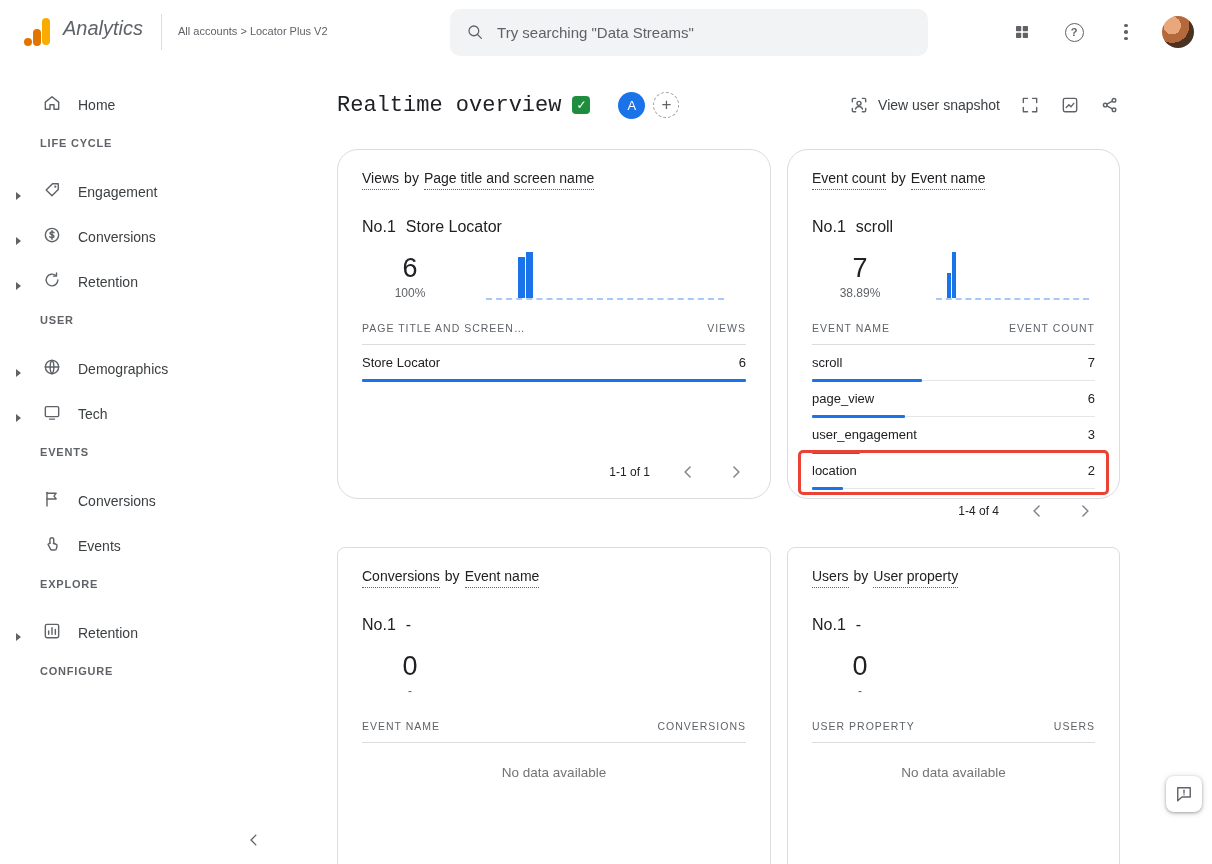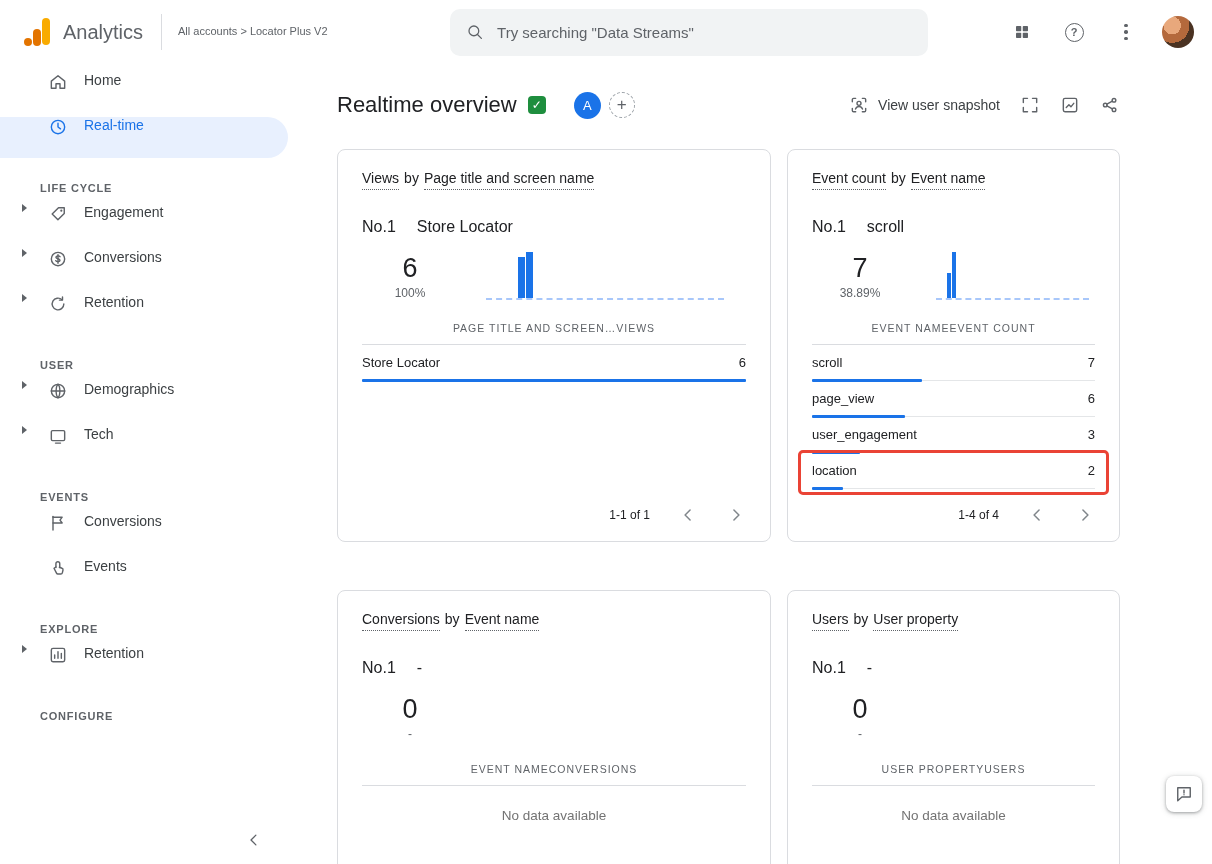--- a/index.html
+++ b/index.html
@@ -1,21 +1,21 @@
 <!DOCTYPE html>
 <html style="--accent: #1a73e8; --highlight-box: #ea4335; --selected-bg: #e8f0fe; --logo-amber: #f9ab00; --logo-orange: #e37400; --badge-green: #1e8e3e;"><head>
 <meta charset="utf-8">
 <style>
   html,body{margin:0;padding:0;width:1212px;height:864px;overflow:hidden;background:#fff;
     font-family:"Liberation Sans", sans-serif;color:#202124;}
   *{box-sizing:border-box;}
 
   
   .topbar{height:64px;display:flex;align-items:center;padding:0 14px 0 22px;background:#fff;}
-  .logo-area{display:flex;align-items:center;cursor:pointer;}
+  .logo-area{display:flex;cursor:pointer;font-style:italic;}
   .ga-logo{width:30px;height:30px;position:relative;margin-right:11px;}
   .ga-bar-tall{position:absolute;right:2px;top:1px;width:8px;height:27px;background:var(--logo-amber,#f9ab00);border-radius:4px;}
   .ga-bar-mid{position:absolute;left:11px;bottom:1px;width:8px;height:17px;background:var(--logo-orange,#e37400);border-radius:4px;}
   .ga-dot{position:absolute;left:2px;bottom:1px;width:8px;height:8px;background:var(--logo-orange,#e37400);border-radius:50%;}
   .brand{font-size:20px;color:#5f6368;}
   .v-divider{width:1px;height:36px;background:#dadce0;margin:0 16px 0 18px;}
   .account{min-width:256px;cursor:pointer;}
   .breadcrumb{font-size:11px;color:#5f6368;margin-bottom:2px;}
   .property-row{display:flex;align-items:center;font-size:16.5px;color:#3c4043;}
   .caret-down{width:0;height:0;border-left:5px solid transparent;border-right:5px solid transparent;border-top:5px solid #5f6368;margin-left:9px;margin-top:3px;}
@@ -28,65 +28,65 @@
   .dots{display:flex;flex-direction:column;gap:3px;}
   .dots i{width:3.5px;height:3.5px;border-radius:50%;background:#5f6368;}
   .avatar{width:32px;height:32px;border-radius:50%;background:radial-gradient(circle at 32% 30%,#e8a87c 0 28%,#b4693c 28% 55%,#4a3222 55% 78%,#2a1d14 78% 100%);}
 
   
   .app-body{display:flex;height:800px;}
   .sidebar{width:290px;flex-shrink:0;position:relative;padding-top:8px;}
   .main{flex:1;padding:24px 92px 0 47px;overflow:hidden;}
 
   
-  .nav-item{display:flex;align-items:flex-start;height:41px;padding-left:22px;cursor:pointer;margin-bottom:4px;}
+  .nav-item{display:flex;align-items:flex-end;height:41px;padding-left:16px;cursor:pointer;margin-bottom:4px;}
   .caret-slot{width:26px;display:flex;align-items:center;}
   .caret-r{width:0;height:0;border-left:5px solid #5f6368;border-top:4px solid transparent;border-bottom:4px solid transparent;}
   .nav-icon{width:20px;height:20px;margin-right:16px;flex-shrink:0;}
   .nav-label{font-size:14px;color:#3c4043;}
   .nav-item.selected{background:var(--selected-bg,#e8f0fe);border-radius:0 21px 21px 0;margin-right:2px;}
   .nav-item.selected .nav-label{color:var(--accent,#1a73e8);font-weight:500;}
   .nav-item.selected svg.s path,.nav-item.selected svg.s circle{stroke:var(--accent,#1a73e8);}
   .nav-section{font-size:11px;font-weight:600;letter-spacing:.8px;color:#5f6368;padding-left:40px;margin:24px 0 10px;}
   .collapse-btn{position:absolute;bottom:6px;right:18px;width:36px;height:36px;display:flex;align-items:center;justify-content:center;cursor:pointer;}
 
   svg.s path,svg.s circle,svg.s rect{fill:none;stroke:#5f6368;stroke-width:1.7;stroke-linecap:round;stroke-linejoin:round;}
   svg.s .fill{fill:#5f6368;stroke:none;}
   svg.f rect{fill:#5f6368;stroke:none;}
 
   
   .page-header{display:flex;align-items:center;margin-bottom:27px;height:34px;}
-  .page-title{font-size:22px;font-weight:400;color:#202124;margin:0;}
+  .page-title{font-size:22px;font-weight:400;color:#202124;margin:0;font-family:Liberation Mono, monospace;}
   .check-badge{width:18px;height:18px;border-radius:4px;background:var(--badge-green,#1e8e3e);color:#fff;font-size:12px;line-height:18px;text-align:center;margin-left:11px;cursor:pointer;}
   .check-badge::before{content:"✓";}
   .chip-a{width:27px;height:27px;border-radius:50%;background:var(--accent,#1a73e8);color:#fff;font-size:13px;display:flex;align-items:center;justify-content:center;margin-left:28px;cursor:pointer;}
   .chip-add{width:26px;height:26px;border-radius:50%;border:1.6px dashed #9aa0a6;color:#5f6368;font-size:17px;display:flex;align-items:center;justify-content:center;margin-left:8px;cursor:pointer;}
   .chip-add::before{content:"+";}
   .header-actions{margin-left:auto;display:flex;align-items:center;gap:20px;}
   .snapshot{display:flex;align-items:center;gap:9px;font-size:14px;color:#3c4043;cursor:pointer;}
   .ha-icon{width:20px;height:20px;cursor:pointer;}
 
   
   .cards-row{display:flex;gap:16px;margin-bottom:48px;}
   .card{background:#fff;border:1px solid #dadce0;border-radius:8px;padding:20px 24px 16px;display:flex;flex-direction:column;}
   .card.wide{width:434px;flex-shrink:0;}
   .card.narrow{flex:1;}
-  .r1{height:393px;}
+  .r1{height:350px;border-radius:21px;}
   .r2{height:400px;}
   .card-title{display:flex;gap:5px;font-size:14px;color:#202124;}
   .dashed{border-bottom:1px dotted #5f6368;padding-bottom:3px;cursor:pointer;}
-  .no1{margin-top:28px;font-size:16px;color:#202124;display:flex;gap:21px;}
+  .no1{margin-top:28px;font-size:16px;color:#202124;display:flex;gap:10px;}
   .metric-row{display:flex;align-items:flex-end;margin-top:12px;min-height:52px;}
   .metric{margin-left:26px;text-align:center;min-width:44px;}
   .metric-value{font-size:27px;line-height:1.05;color:#202124;}
   .metric-sub{font-size:12px;color:#5f6368;margin-top:4px;}
   .spark{flex:1;max-width:238px;margin-left:54px;margin-right:6px;height:48px;display:flex;align-items:flex-end;border-bottom:2px dashed #a8c7fa;}
   .spark-bar{flex:1;margin:0 .5px;background:var(--accent,#1a73e8);}
   .gatable{margin-top:22px;}
-  .thead{display:flex;justify-content:center;font-size:10.5px;font-weight:500;letter-spacing:1px;color:#5f6368;padding-bottom:10px;border-bottom:1px solid #dadce0;}
+  .thead{display:flex;justify-content:space-between;font-size:10.5px;font-weight:500;letter-spacing:1px;color:#5f6368;padding-bottom:10px;border-bottom:1px solid #dadce0;}
   .trow{position:relative;display:flex;justify-content:space-between;align-items:center;height:36px;border-bottom:1px solid #e4e6e8;font-size:13px;}
   .trow .name{font-weight:500;color:#202124;}
   .trow .val{color:#202124;}
   .trow .bar{position:absolute;left:0;bottom:-2px;height:3px;background:var(--accent,#1a73e8);border-radius:1px;}
   .hl{position:absolute;left:-14px;right:-14px;top:-3px;bottom:-7px;border:3px solid var(--highlight-box,#ea4335);border-radius:5px;pointer-events:none;z-index:2;}
   .pagination{margin-top:auto;display:flex;align-items:center;justify-content:flex-end;gap:28px;font-size:12px;color:#202124;padding-top:12px;}
   .pg-btn{width:20px;height:20px;cursor:pointer;}
   .pg-btn svg path{stroke:#80868b;stroke-width:1.8;fill:none;stroke-linecap:round;stroke-linejoin:round;}
   .empty{margin-top:22px;text-align:center;font-size:13.5px;color:#737373;}
 
@@ -144,28 +144,20 @@
 <div class="app-body">
 
   <nav class="sidebar">
     <div class="nav-item">
       <span class="caret-slot"></span>
       <svg class="s nav-icon" viewBox="0 0 24 24">
           <path d="M4 11 12 4.5 20 11v8.5h-5.6V14h-4.8v5.5H4Z"></path>
         </svg>
       <span class="nav-label">Home</span>
     </div>
-    <div class="nav-item selected">
-      <span class="caret-slot"></span>
-      <svg class="s nav-icon" viewBox="0 0 24 24">
-          <circle cx="12" cy="12" r="8"></circle>
-          <path d="M12 7.5V12l3 2.2"></path>
-        </svg>
-      <span class="nav-label">Real-time</span>
-    </div>
 
     <div class="nav-section">LIFE CYCLE</div>
     <div class="nav-item">
       <span class="caret-slot">
           <span class="caret-r"></span>
         </span>
       <svg class="s nav-icon" viewBox="0 0 24 24">
           <path d="M12.6 4.5h6.9v6.9L11.9 19 5 12.1Z"></path>
           <circle class="fill" cx="16" cy="8" r="1.3"></circle>
         </svg>

